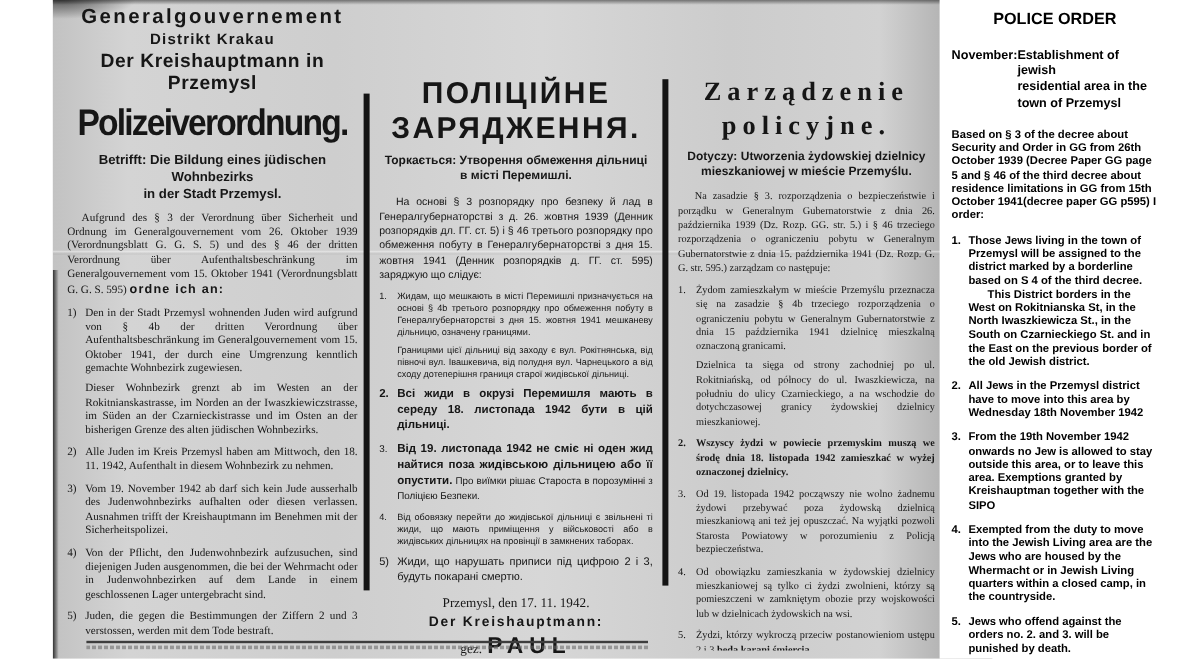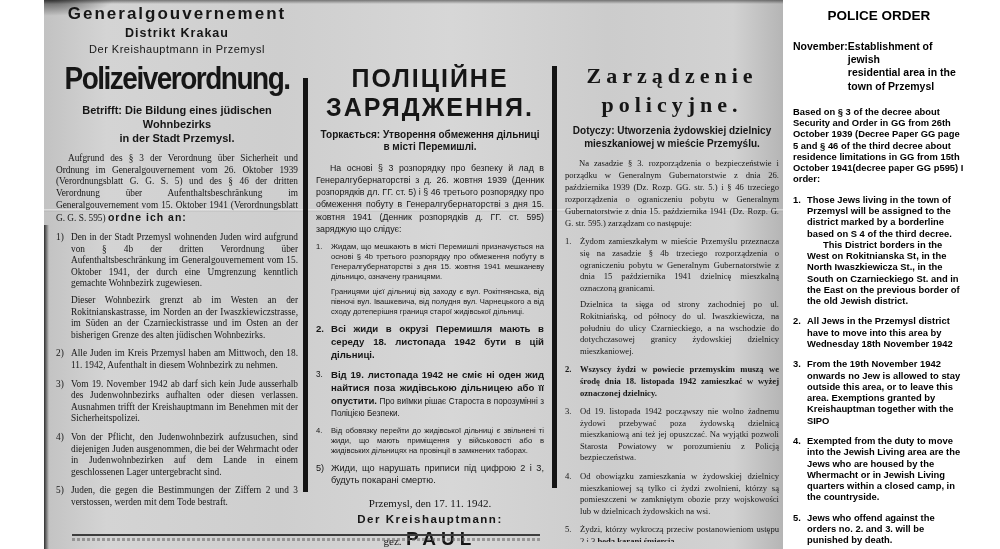--- a/index.html
+++ b/index.html
@@ -28,21 +28,21 @@
 
   .col { position:absolute; overflow:hidden; }
   .col-de { left:12px;  top:4px;  width:242px; height:540px; }
   .col-uk { left:272px; top:64px; width:228px; height:485px; }
   .col-pl { left:521px; top:62px; width:214px; height:480px; }
 
   
   .de-head { text-align:center; }
   .de-h1 { font-weight:bold; font-size:17px; letter-spacing:2px; }
   .de-h2 { font-weight:bold; font-size:12.5px; letter-spacing:1px; margin-top:2px; }
-  .de-h3 { font-weight:normal; font-size:11px; letter-spacing:.5px; margin-top:3px; }
+  .de-h3 { font-weight:bold; font-size:16px; letter-spacing:.5px; margin-top:3px; }
   .de-title { font-weight:bold; font-size:28px; letter-spacing:-1.5px; text-align:center;
               margin-top:8px; transform:scaleY(1.1); }
   .subject { font-weight:bold; font-size:11px; line-height:1.25; text-align:center; margin-top:9px; }
   .serifbody { font-family:"Liberation Serif", serif; }
   .de-intro { font-size:9.3px; line-height:1.25; text-align:justify; margin-top:8px; text-indent:12px; }
   .de-intro b { font-family:"Liberation Sans", sans-serif; font-size:10.5px; letter-spacing:1px; }
   .item { display:flex; margin-top:7px; }
   .item .num { flex:0 0 15px; }
   .item .body { flex:1; text-align:justify; }
   .col-de .item { font-size:9.3px; line-height:1.25; font-family:"Liberation Serif", serif; }

